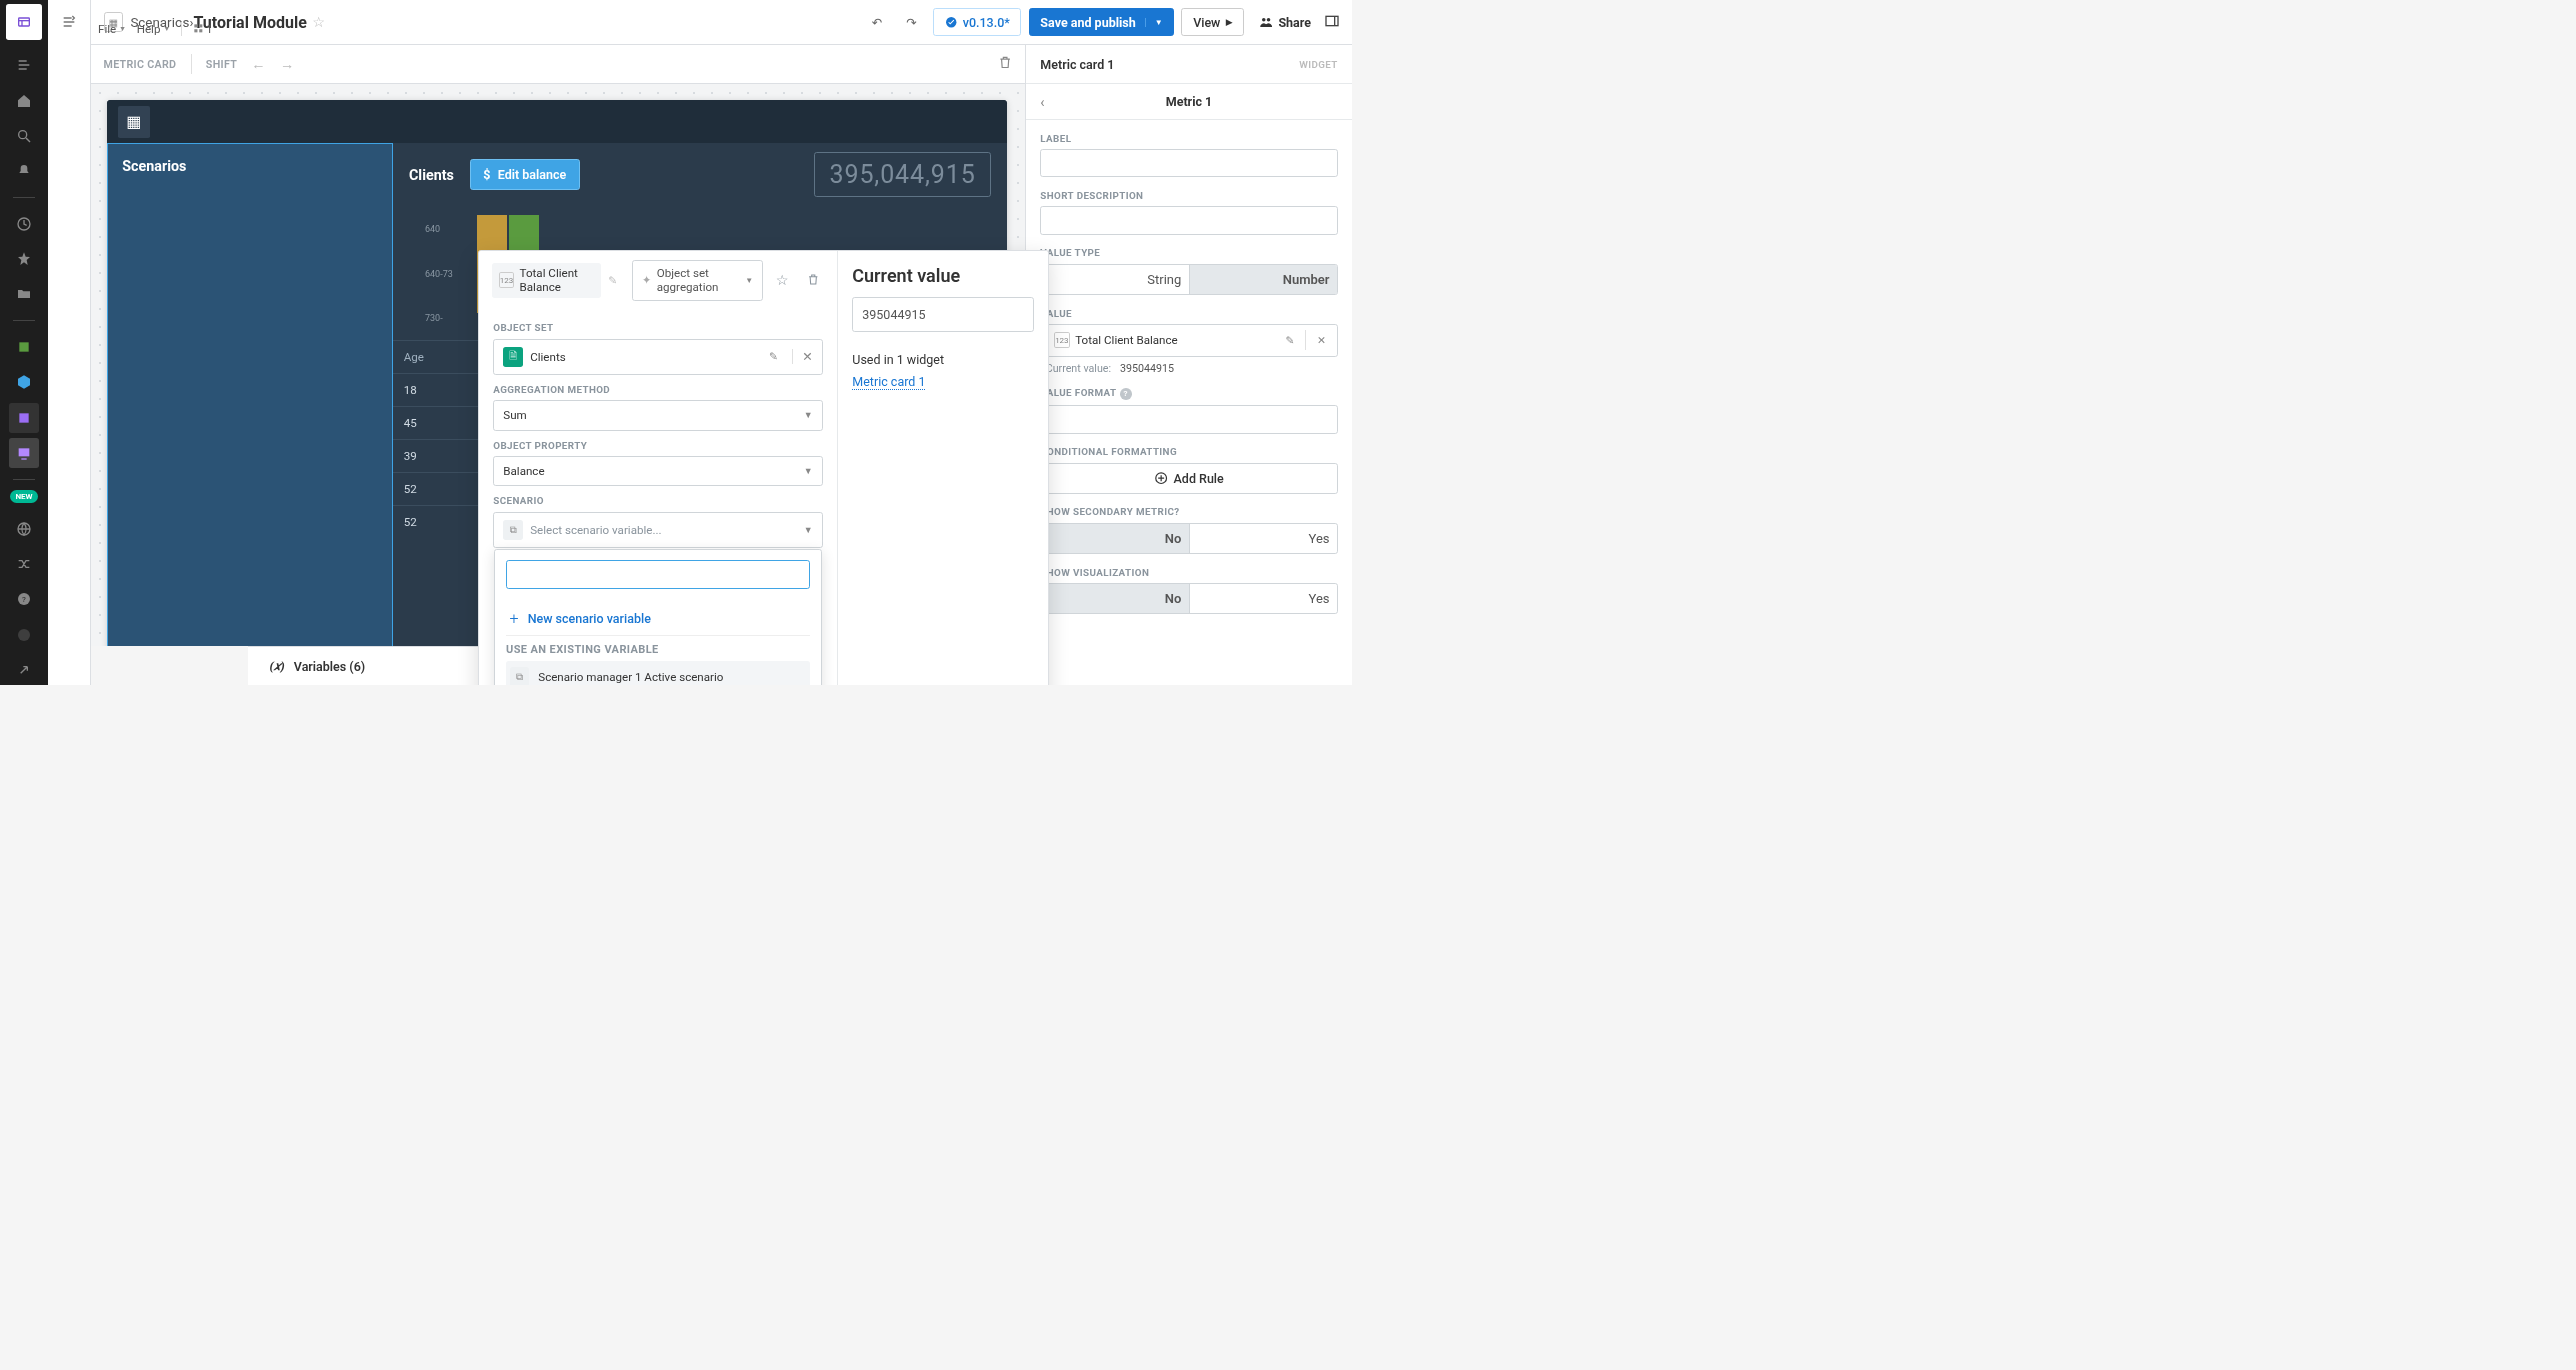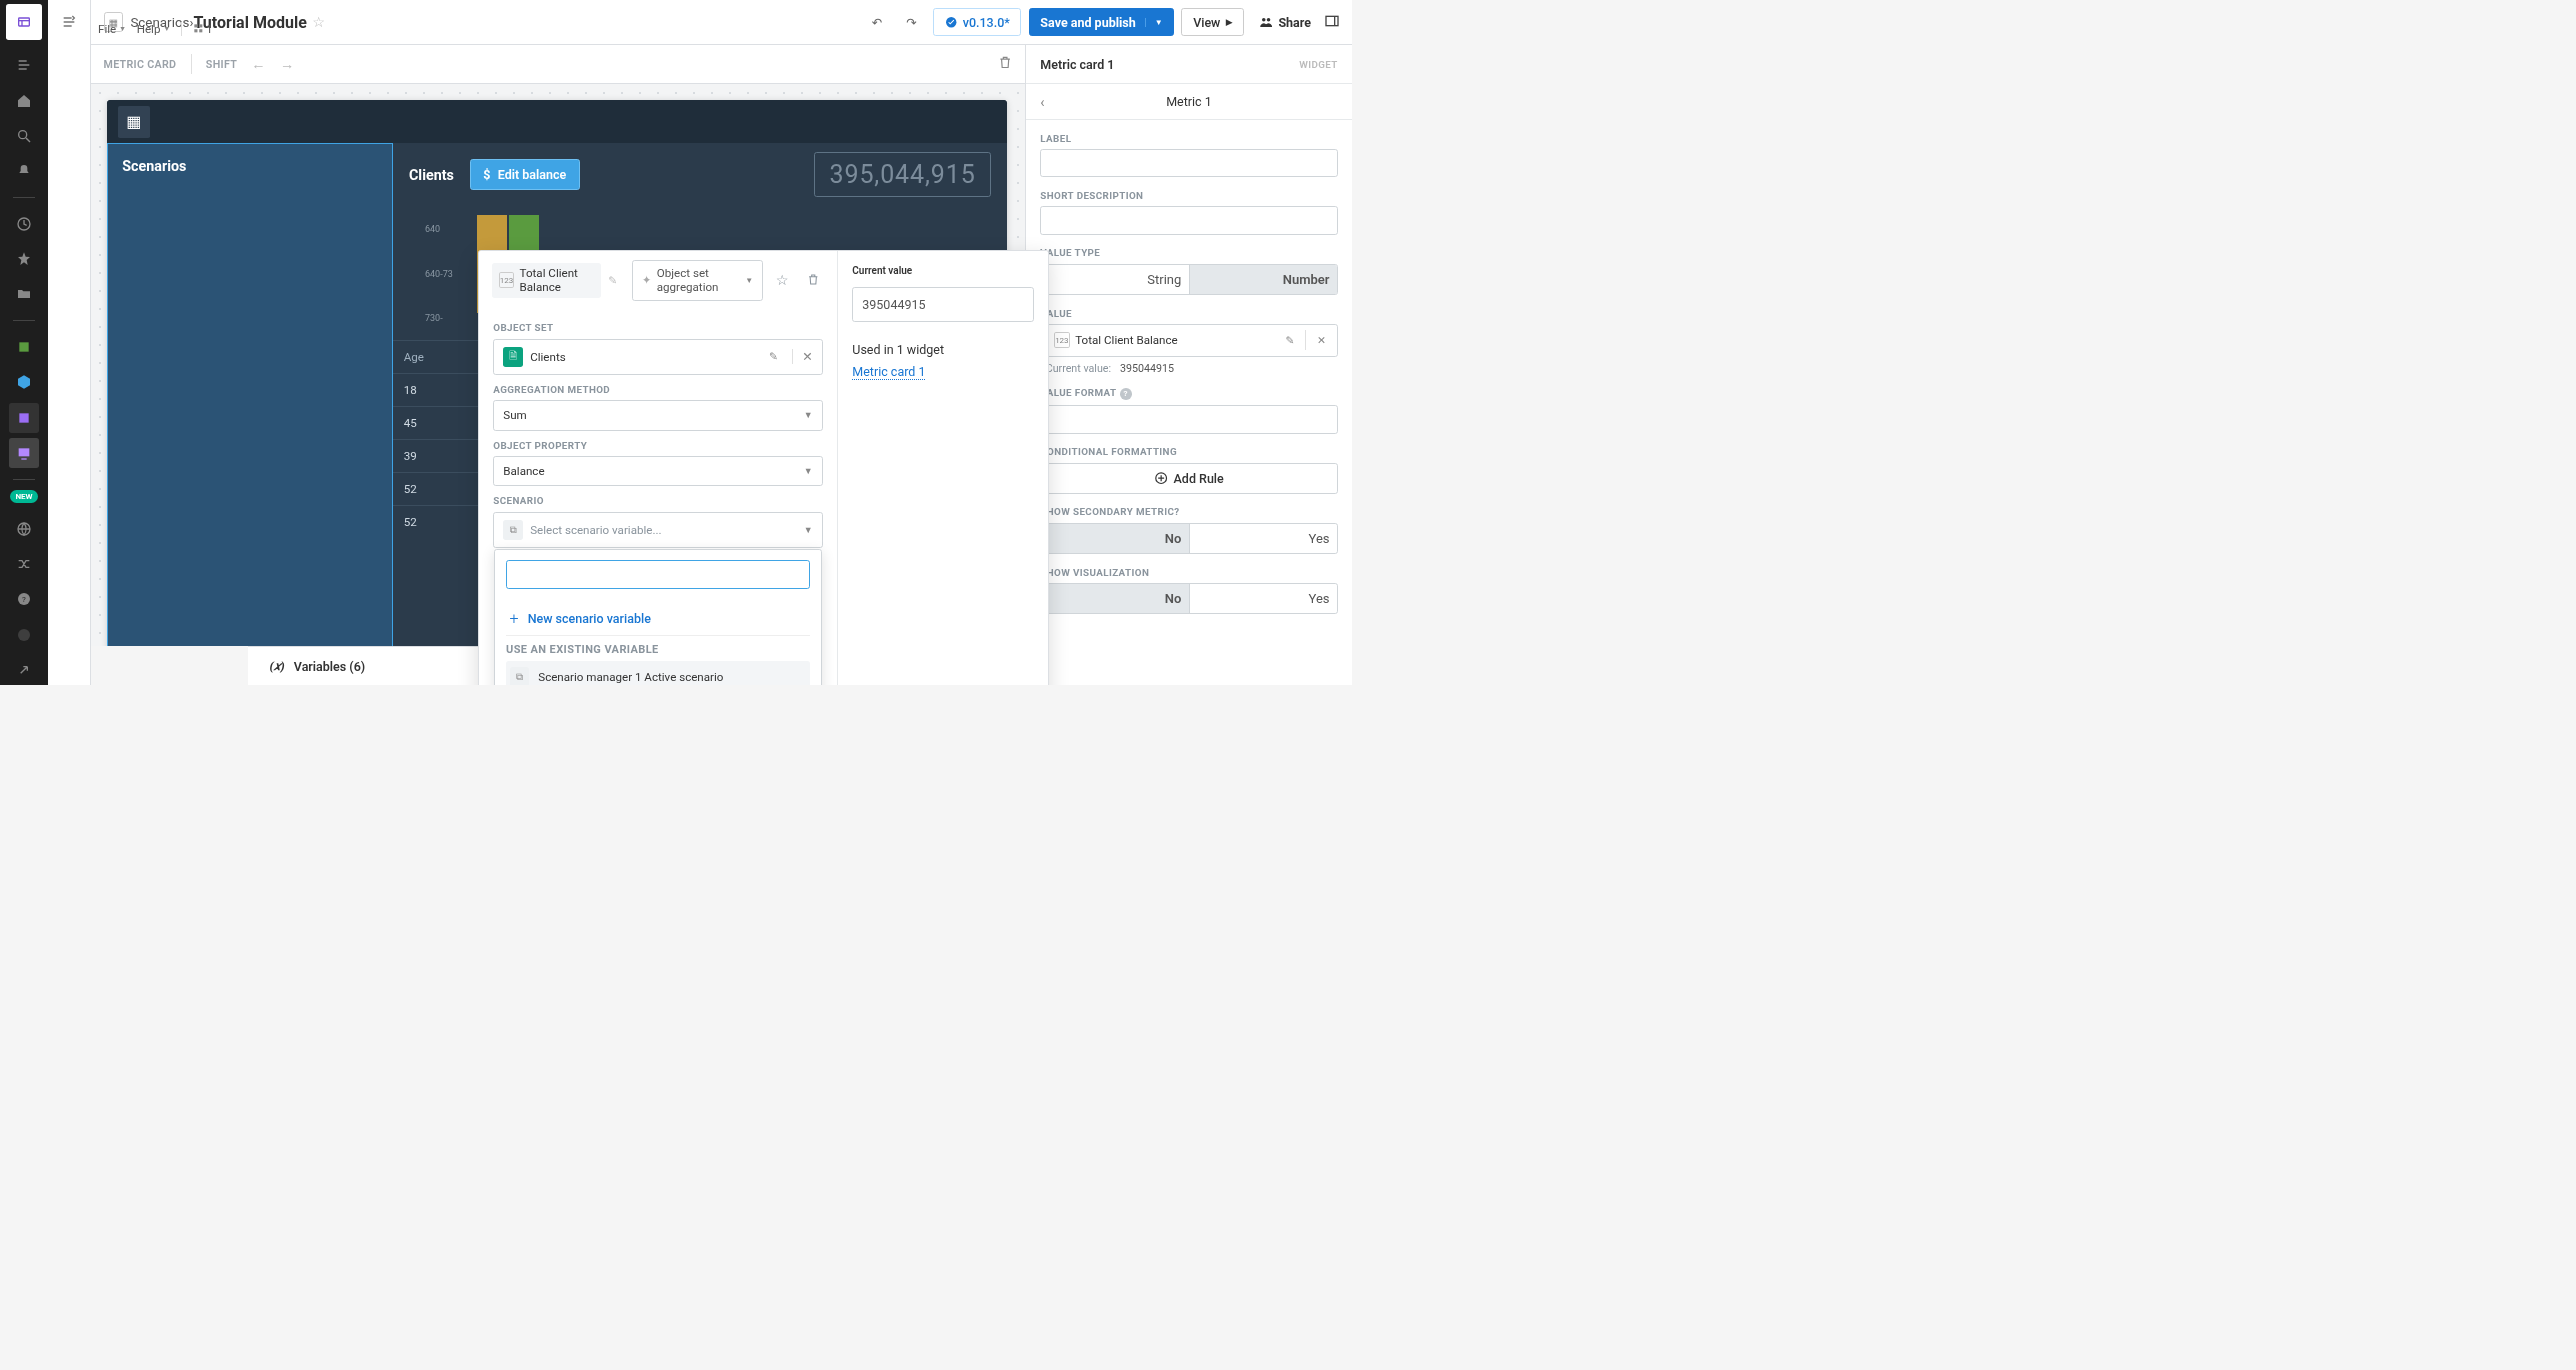--- a/index.html
+++ b/index.html
@@ -75,21 +75,21 @@
 .td-row { display: flex; border-top: 0.9px solid #3b4d5e; }
 .td-cell { padding: 9px 10.7px; font-size: 11.6px; color: #d0dae3; flex: 1; border-right: 0.9px solid #3b4d5e; }
 
 
 .rpanel { position: absolute; right: 0; top: 45px; width: 327px; bottom: 0; background: #fff; border-left: 0.9px solid #dcdfe3; overflow: hidden; padding-bottom: 18px; }
 .rp-head { height: 39px; border-bottom: 0.9px solid #e6e9eb; display: flex; align-items: center; padding: 0 14.3px; justify-content: space-between; }
 .rp-title { font-weight: 600; font-size: 12.5px; }
 .rp-cat { font-size: 9.8px; color: #bbb; font-weight: 600; letter-spacing: 0.4px; }
 .rp-sub { height: 36px; border-bottom: 0.9px solid #e6e9eb; display: flex; align-items: center; padding: 0 14.3px; justify-content: center; position: relative; }
 .rp-back { position: absolute; left: 14.3px; font-size: 14.3px; color: #888; }
-.rp-subtitle { font-weight: 400; }
+.rp-subtitle { font-weight: 700; }
 .rp-body { padding: 12.5px 14.3px; }
 .flabel { font-size: 9.8px; font-weight: 700; color: #8a949d; letter-spacing: 0.4px; margin-bottom: 5.4px; }
 .finput { width: 100%; border: 0.9px solid #d0d5d9; border-radius: 2.7px; padding: 6.3px 7.2px; font-size: 11.6px; margin-bottom: 12.5px; background: #fff; }
 .seg { display: flex; border: 0.9px solid #d0d5d9; border-radius: 2.7px; overflow: hidden; margin-bottom: 12.5px; }
 .seg .s { flex: 1; text-align: right; padding: 7.2px; font-size: 13px; color: #555; cursor: pointer; }
 .seg .s.sel { background: #e4e8eb; font-weight: 600; }
 .seg .s + .s { border-left: 0.9px solid #d0d5d9; }
 .valbox { display: flex; align-items: center; border: 0.9px solid #d0d5d9; border-radius: 2.7px; padding: 3.6px 5.4px; gap: 5.4px; margin-bottom: 5.4px; background: #fff; }
 .valchip { display: flex; align-items: center; gap: 5.4px; padding: 3.6px 7.2px; border-radius: 2.7px; font-size: 11.6px; }
 .valchip .chipico { width: 16px; height: 16px; border: 0.9px solid #ccc; border-radius: 1.8px; display: flex; align-items: center; justify-content: center; font-size: 8px; color: #888; }
@@ -119,21 +119,21 @@
 .objchip .ico { width: 19.7px; height: 19.7px; background: #0ba37f; border-radius: 2.7px; display: flex; align-items: center; justify-content: center; color: #fff; font-size: 9.8px; }
 .pselect .pen { color: #888; margin-left: auto; padding: 0 7.2px; font-size: 10.7px; }
 .pselect .xb { border-left: 0.9px solid #e0e0e0; padding-left: 9px; color: #888; font-size: 12.5px; }
 .scenarioico { width: 19.7px; height: 19.7px; background: #eef1f3; border-radius: 2.7px; display: flex; align-items: center; justify-content: center; color: #888; font-size: 9.8px; }
 .dropdown-open { position: absolute; left: 0; right: 0; top: 36px; background: #fff; border: 0.9px solid #d0d5d9; border-radius: 2.7px; box-shadow: 0 3.6px 14.3px rgba(0,0,0,0.12); padding: 10.7px; z-index: 10; }
 .dd-search { width: 100%; border: 1.8px solid #3fa4e5; border-radius: 2.7px; padding: 6.3px 7.2px; font-size: 11.6px; outline: none; margin-bottom: 12.5px; }
 .dd-new { color: #1976d2; display: flex; align-items: center; gap: 9px; font-size: 12.5px; padding: 7.2px 3.6px; border-bottom: 0.9px solid #eee; margin-bottom: 7.2px; font-weight: 500; }
 .dd-lbl { font-size: 11px; font-weight: 700; color: #8a949d; letter-spacing: 0.4px; margin-bottom: 5.4px; }
 .dd-item { display: flex; align-items: center; gap: 9px; padding: 5.4px 3.6px; border-radius: 2.7px; background: #f3f5f7; }
 .pop-right { flex: 1; border-left: 0.9px solid #e6e9eb; padding: 14.3px; }
-.cv-lbl { font-size: 10px; font-weight: 600; margin-bottom: 10.7px; }
+.cv-lbl { font-size: 18px; font-weight: 600; margin-bottom: 10.7px; }
 .cv-val { border: 0.9px solid #d0d5d9; border-radius: 2.7px; padding: 9px; font-size: 12.5px; color: #555; margin-bottom: 19.7px; }
 .used { font-size: 12.5px; color: #333; margin-bottom: 7.2px; }
 .usedlink { color: #1976d2; border-bottom: 0.9px dotted #1976d2; font-size: 12.5px; }
 .tooltip { position: absolute; background: #3a3a3a; color: #fff; font-size: 10.7px; padding: 3.6px 7.2px; border-radius: 2.7px; z-index: 300; }
 </style>
 </head>
 <body>
 
 <div class="rail">
   <div class="rail-item top">

